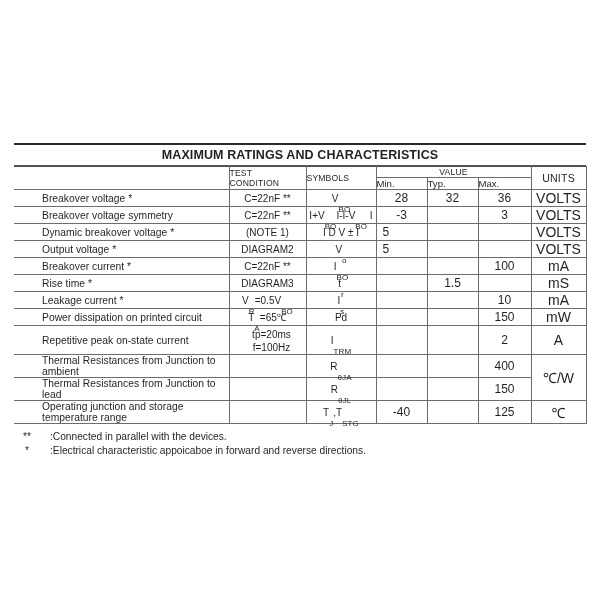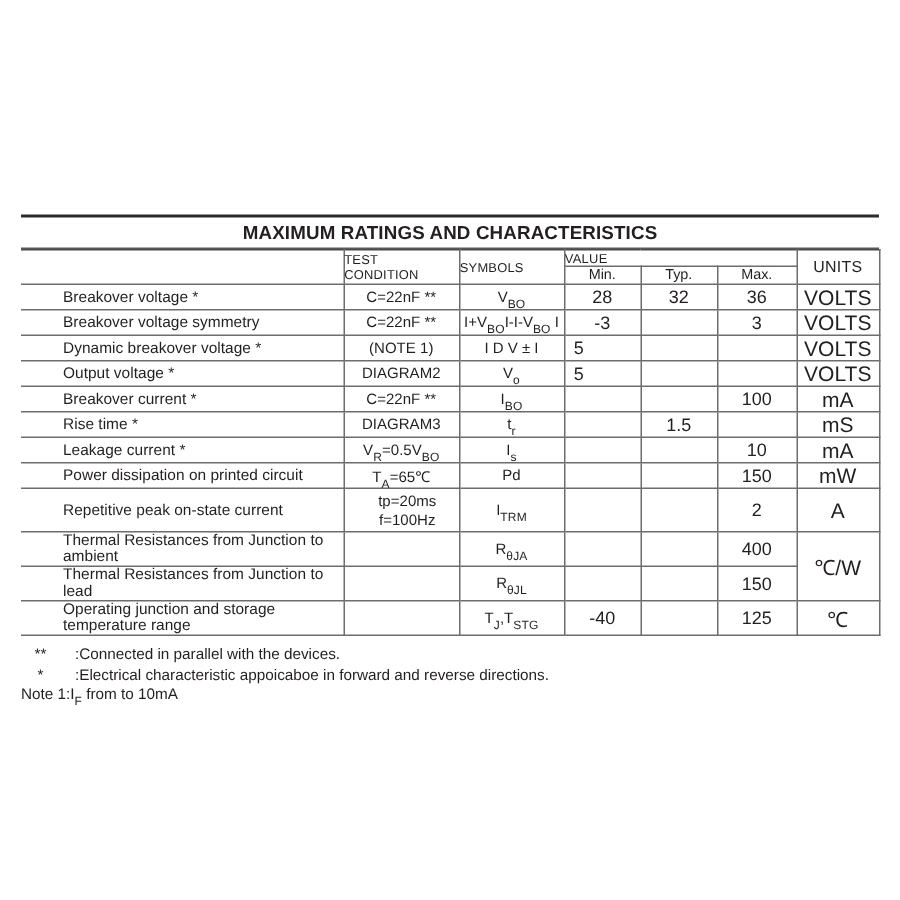--- a/index.html
+++ b/index.html
@@ -126,42 +126,42 @@
   
   .h-small {
     font-size: 8.6px;
     text-align: left;
     line-height: 10px;
     letter-spacing: .15px;
     padding: 2px 1px;
   }
   .h-value {
     font-size: 8.6px;
-    text-align: left;
+    text-align: center;
     letter-spacing: .2px;
     padding: 2px 1px;
   }
   .h-mmm {
     font-size: 9.6px;
-    text-align: center;
+    text-align: left;
     padding: 1px;
   }
   .h-units {
     font-size: 10.6px;
     font-weight: bold;
     text-align: center;
     letter-spacing: .2px;
     padding: 2px;
   }
 
   sub {
     font-size: 7.2px;
     vertical-align: baseline;
     position: relative;
-    top: 4px;
+    top: 10px;
     letter-spacing: .1px;
   }
   .sc {
     font-size: 8px;
     letter-spacing: .1px;
   }
 
   
   .notes {
     padding-top: 6px;
@@ -343,17 +343,16 @@
           <td class="num"></td>
           <td class="num">125</td>
           <td class="unit">℃</td>
         </tr>
       </tbody>
     </table>
 
     <div class="notes">
       <span class="note-row"><span class="note-star">**</span><span class="note-sep"></span><span>:Connected in parallel with the devices.</span></span>
       <span class="note-row"><span class="note-star">*</span><span class="note-sep"></span><span>:Electrical characteristic appoicaboe in forward and reverse directions.</span></span>
-      <span class="note-row"><span>Note 1:I</span><sub class="sc">F</sub><span> from to 10mA</span></span>
     </div>
 
   </div>
 </div>
 
 </body></html>

